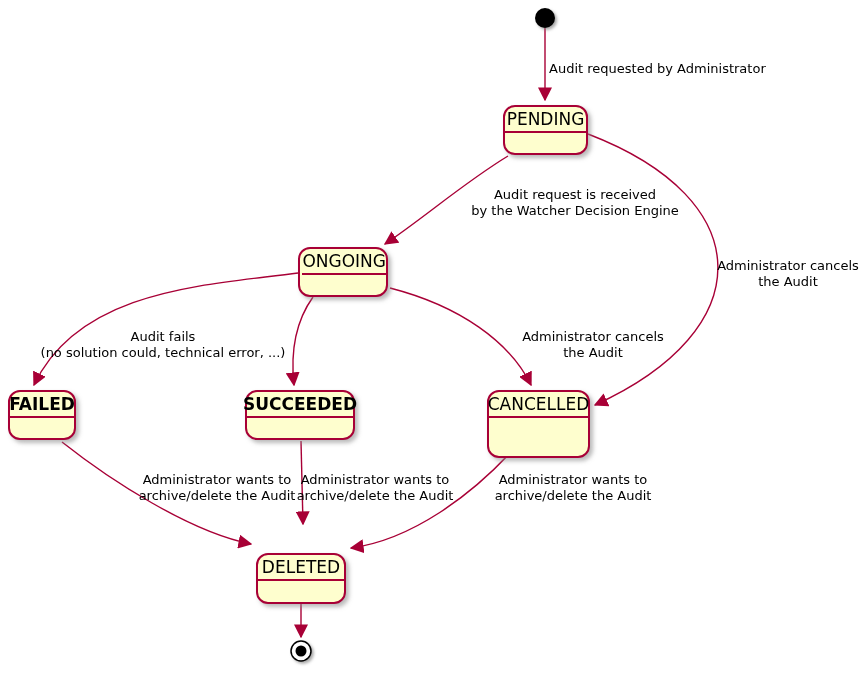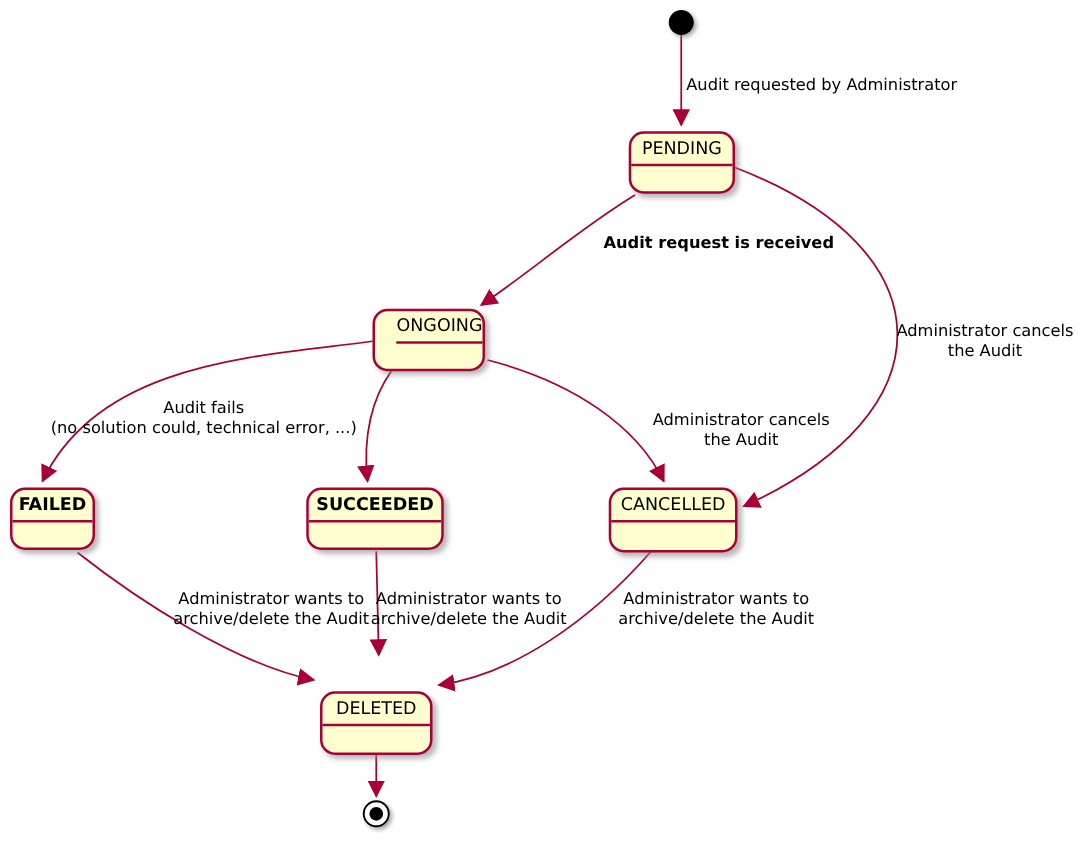--- a/index.html
+++ b/index.html
@@ -44,21 +44,21 @@
     box-shadow: 3px 3px 4px rgba(140,140,140,0.6);
     display: flex;
     flex-direction: column;
   }
   .state-title {
     height: 26px;
     display: flex;
     align-items: center;
     justify-content: center;
     border-bottom: 2px solid var(--state-border);
-    font-size: 14px;
+    font-size: 17px;
     color: var(--text);
     white-space: nowrap;
   }
   .state-body { flex: 1; }
   .edge-label {
     position: absolute;
     font-size: 13px;
     line-height: 16px;
     color: var(--text);
     white-space: nowrap;
@@ -109,39 +109,40 @@
   <div class="state" style="left:8px; top:390px; width:68px; height:50px;font-weight:bold;">
     <div class="state-title">FAILED</div>
     <div class="state-body"></div>
   </div>
 
   <div class="state" style="left:245px; top:390px; width:110px; height:50px;font-weight:bold;">
     <div class="state-title">SUCCEEDED</div>
     <div class="state-body"></div>
   </div>
 
-  <div class="state" style="left:487px; top:390px; width:103px; height:52px;">
+  <div class="state" style="left:487px; top:390px; width:103px; height:68px;">
     <div class="state-title">CANCELLED</div>
     <div class="state-body"></div>
   </div>
 
   <div class="state" style="left:256px; top:529px; width:90px; height:51px;margin-top:24px;">
     <div class="state-title">DELETED</div>
     <div class="state-body"></div>
   </div>
 
   <div class="edge-label" style="left:549px; top:61px;">
     <span>Audit requested by Administrator</span>
   </div>
 
-  <div class="edge-label centered" style="left:575px; top:187px;font-weight:bold;">
+  <div class="edge-label centered" style="left:575px; top:187px;">
     <span>Audit request is received</span>
+    <span>by the Watcher Decision Engine</span>
   </div>
 
-  <div class="edge-label centered" style="left:163px; top:319px;">
+  <div class="edge-label centered" style="left:163px; top:329px;">
     <span>Audit fails</span>
     <span>(no solution could, technical error, ...)</span>
   </div>
 
 
   <div class="edge-label centered" style="left:593px; top:329px;">
     <span>Administrator cancels</span>
     <span>the Audit</span>
   </div>
 

